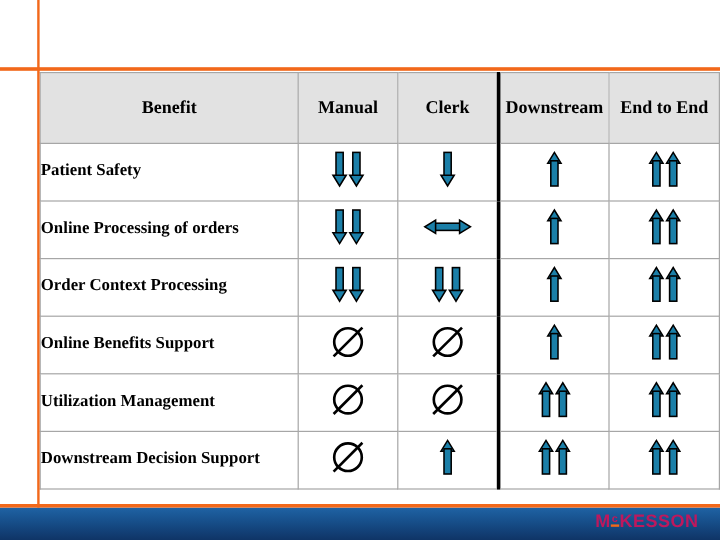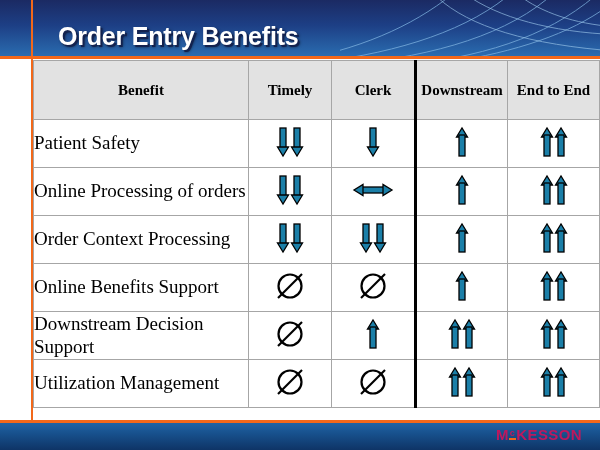--- a/index.html
+++ b/index.html
@@ -138,22 +138,22 @@
     padding: 0 3px;
   }
   th.head-benefit { font-size: 16px; }
 
   table.benefits tbody td { height: 47px; }
 
   td.label-cell {
     text-align: left;
     padding: 0 0 0 9px;
     font-family: "Liberation Serif", serif;
-    font-size: 19px;
-    font-weight: normal;
+    font-size: 14px;
+    font-weight: bold;
     color: #000000;
     line-height: 1.22;
     vertical-align: middle;
   }
   td.label-cell .label-text {
     display: block;
     margin-top: -1px;
   }
   td.sym-cell {
     text-align: center;
@@ -166,55 +166,38 @@
     display: inline-block;
     line-height: 0;
   }
   .sym svg { display: block; }
 </style>
 </head>
 <body>
 
 <div id="slide">
 
-  <div id="header">
-    <svg id="header-swoosh" viewBox="0 0 260 56" preserveAspectRatio="none">
-      <g fill="none" stroke="#7fb3e0" stroke-width="1" opacity="0.75">
-        <path d="M -40 60 C 30 46, 80 22, 120 -12"></path>
-        <path d="M -20 62 C 60 52, 130 30, 175 -10"></path>
-        <path d="M 10 64 C 95 56, 170 34, 215 -8"></path>
-        <path d="M 55 66 C 140 58, 205 38, 255 -4"></path>
-        <path d="M 110 62 C 175 52, 230 34, 268 6"></path>
-      </g>
-      <g fill="none" stroke="#9cc7ea" stroke-width="1" opacity="0.65">
-        <path d="M 120 -10 C 150 14, 200 30, 264 34"></path>
-        <path d="M 92 -8 C 120 22, 175 42, 262 50"></path>
-        <path d="M 175 -8 C 196 10, 228 22, 266 26"></path>
-      </g>
-    </svg>
-    <div id="title">Order Entry Benefits</div>
-  </div>
   <div id="header-rule"></div>
 
   <div id="accent-vertical"></div>
   <div id="accent-bottom"></div>
 
   <div id="table-wrap">
     <table class="benefits">
       <colgroup>
         <col class="c-benefit">
           <col class="c-manual">
           <col class="c-clerk">
         <col class="c-physician">
           <col class="c-e2e">
       </colgroup>
       <thead>
         <tr>
           <th class="head-benefit">Benefit</th>
-          <th>Timely</th>
+          <th>Manual</th>
           <th>Clerk</th>
           <th class="divider-left">Downstream</th>
           <th>End to End</th>
         </tr>
       </thead>
       <tbody id="table-body">
 
       <tr>
             <td class="label-cell">
               <span class="label-text">Patient Safety</span>
@@ -311,54 +294,54 @@
                 </svg></span></td>
             <td class="sym-cell"><span class="sym"><svg width="34" height="32" viewBox="0 0 34 32">
                   <path d="M 10 30 L 10 11 L 4.5 11 L 10 2 L 15.5 11 L 10 11 Z" fill="#1b7fa8" stroke="#000000" stroke-width="1.3" stroke-linejoin="miter"></path>
                   <rect x="7" y="9" width="6" height="21" fill="#1b7fa8" stroke="#000000" stroke-width="1.3"></rect>
                   <path d="M 24 30 L 24 11 L 18.5 11 L 24 2 L 29.5 11 L 24 11 Z" fill="#1b7fa8" stroke="#000000" stroke-width="1.3" stroke-linejoin="miter"></path>
                   <rect x="21" y="9" width="6" height="21" fill="#1b7fa8" stroke="#000000" stroke-width="1.3"></rect>
                 </svg></span></td>
           </tr>
           <tr>
             <td class="label-cell">
+              <span class="label-text">Utilization Management</span>
+            </td>
+            <td class="sym-cell"><span class="sym"><svg width="36" height="34" viewBox="0 0 36 34">
+                  <circle cx="18" cy="17" r="11.5" fill="none" stroke="#000000" stroke-width="2.2"></circle>
+                  <line x1="6" y1="29" x2="30" y2="5" stroke="#000000" stroke-width="2.2"></line>
+                </svg></span></td>
+            <td class="sym-cell"><span class="sym"><svg width="36" height="34" viewBox="0 0 36 34">
+                  <circle cx="18" cy="17" r="11.5" fill="none" stroke="#000000" stroke-width="2.2"></circle>
+                  <line x1="6" y1="29" x2="30" y2="5" stroke="#000000" stroke-width="2.2"></line>
+                </svg></span></td>
+            <td class="sym-cell divider-left"><span class="sym"><svg width="34" height="32" viewBox="0 0 34 32">
+                  <path d="M 10 30 L 10 11 L 4.5 11 L 10 2 L 15.5 11 L 10 11 Z" fill="#1b7fa8" stroke="#000000" stroke-width="1.3" stroke-linejoin="miter"></path>
+                  <rect x="7" y="9" width="6" height="21" fill="#1b7fa8" stroke="#000000" stroke-width="1.3"></rect>
+                  <path d="M 24 30 L 24 11 L 18.5 11 L 24 2 L 29.5 11 L 24 11 Z" fill="#1b7fa8" stroke="#000000" stroke-width="1.3" stroke-linejoin="miter"></path>
+                  <rect x="21" y="9" width="6" height="21" fill="#1b7fa8" stroke="#000000" stroke-width="1.3"></rect>
+                </svg></span></td>
+            <td class="sym-cell"><span class="sym"><svg width="34" height="32" viewBox="0 0 34 32">
+                  <path d="M 10 30 L 10 11 L 4.5 11 L 10 2 L 15.5 11 L 10 11 Z" fill="#1b7fa8" stroke="#000000" stroke-width="1.3" stroke-linejoin="miter"></path>
+                  <rect x="7" y="9" width="6" height="21" fill="#1b7fa8" stroke="#000000" stroke-width="1.3"></rect>
+                  <path d="M 24 30 L 24 11 L 18.5 11 L 24 2 L 29.5 11 L 24 11 Z" fill="#1b7fa8" stroke="#000000" stroke-width="1.3" stroke-linejoin="miter"></path>
+                  <rect x="21" y="9" width="6" height="21" fill="#1b7fa8" stroke="#000000" stroke-width="1.3"></rect>
+                </svg></span></td>
+          </tr>
+          <tr>
+            <td class="label-cell">
               <span class="label-text">Downstream Decision Support</span>
             </td>
             <td class="sym-cell"><span class="sym"><svg width="36" height="34" viewBox="0 0 36 34">
                   <circle cx="18" cy="17" r="11.5" fill="none" stroke="#000000" stroke-width="2.2"></circle>
                   <line x1="6" y1="29" x2="30" y2="5" stroke="#000000" stroke-width="2.2"></line>
                 </svg></span></td>
             <td class="sym-cell"><span class="sym"><svg width="26" height="32" viewBox="0 0 26 32">
                   <path d="M 13 30 L 13 11 L 7.5 11 L 13 2 L 18.5 11 L 13 11 Z" fill="#1b7fa8" stroke="#000000" stroke-width="1.3" stroke-linejoin="miter"></path>
                   <rect x="10" y="9" width="6" height="21" fill="#1b7fa8" stroke="#000000" stroke-width="1.3"></rect>
-                </svg></span></td>
-            <td class="sym-cell divider-left"><span class="sym"><svg width="34" height="32" viewBox="0 0 34 32">
-                  <path d="M 10 30 L 10 11 L 4.5 11 L 10 2 L 15.5 11 L 10 11 Z" fill="#1b7fa8" stroke="#000000" stroke-width="1.3" stroke-linejoin="miter"></path>
-                  <rect x="7" y="9" width="6" height="21" fill="#1b7fa8" stroke="#000000" stroke-width="1.3"></rect>
-                  <path d="M 24 30 L 24 11 L 18.5 11 L 24 2 L 29.5 11 L 24 11 Z" fill="#1b7fa8" stroke="#000000" stroke-width="1.3" stroke-linejoin="miter"></path>
-                  <rect x="21" y="9" width="6" height="21" fill="#1b7fa8" stroke="#000000" stroke-width="1.3"></rect>
-                </svg></span></td>
-            <td class="sym-cell"><span class="sym"><svg width="34" height="32" viewBox="0 0 34 32">
-                  <path d="M 10 30 L 10 11 L 4.5 11 L 10 2 L 15.5 11 L 10 11 Z" fill="#1b7fa8" stroke="#000000" stroke-width="1.3" stroke-linejoin="miter"></path>
-                  <rect x="7" y="9" width="6" height="21" fill="#1b7fa8" stroke="#000000" stroke-width="1.3"></rect>
-                  <path d="M 24 30 L 24 11 L 18.5 11 L 24 2 L 29.5 11 L 24 11 Z" fill="#1b7fa8" stroke="#000000" stroke-width="1.3" stroke-linejoin="miter"></path>
-                  <rect x="21" y="9" width="6" height="21" fill="#1b7fa8" stroke="#000000" stroke-width="1.3"></rect>
-                </svg></span></td>
-          </tr>
-          <tr>
-            <td class="label-cell">
-              <span class="label-text">Utilization Management</span>
-            </td>
-            <td class="sym-cell"><span class="sym"><svg width="36" height="34" viewBox="0 0 36 34">
-                  <circle cx="18" cy="17" r="11.5" fill="none" stroke="#000000" stroke-width="2.2"></circle>
-                  <line x1="6" y1="29" x2="30" y2="5" stroke="#000000" stroke-width="2.2"></line>
-                </svg></span></td>
-            <td class="sym-cell"><span class="sym"><svg width="36" height="34" viewBox="0 0 36 34">
-                  <circle cx="18" cy="17" r="11.5" fill="none" stroke="#000000" stroke-width="2.2"></circle>
-                  <line x1="6" y1="29" x2="30" y2="5" stroke="#000000" stroke-width="2.2"></line>
                 </svg></span></td>
             <td class="sym-cell divider-left"><span class="sym"><svg width="34" height="32" viewBox="0 0 34 32">
                   <path d="M 10 30 L 10 11 L 4.5 11 L 10 2 L 15.5 11 L 10 11 Z" fill="#1b7fa8" stroke="#000000" stroke-width="1.3" stroke-linejoin="miter"></path>
                   <rect x="7" y="9" width="6" height="21" fill="#1b7fa8" stroke="#000000" stroke-width="1.3"></rect>
                   <path d="M 24 30 L 24 11 L 18.5 11 L 24 2 L 29.5 11 L 24 11 Z" fill="#1b7fa8" stroke="#000000" stroke-width="1.3" stroke-linejoin="miter"></path>
                   <rect x="21" y="9" width="6" height="21" fill="#1b7fa8" stroke="#000000" stroke-width="1.3"></rect>
                 </svg></span></td>
             <td class="sym-cell"><span class="sym"><svg width="34" height="32" viewBox="0 0 34 32">
                   <path d="M 10 30 L 10 11 L 4.5 11 L 10 2 L 15.5 11 L 10 11 Z" fill="#1b7fa8" stroke="#000000" stroke-width="1.3" stroke-linejoin="miter"></path>
                   <rect x="7" y="9" width="6" height="21" fill="#1b7fa8" stroke="#000000" stroke-width="1.3"></rect>

